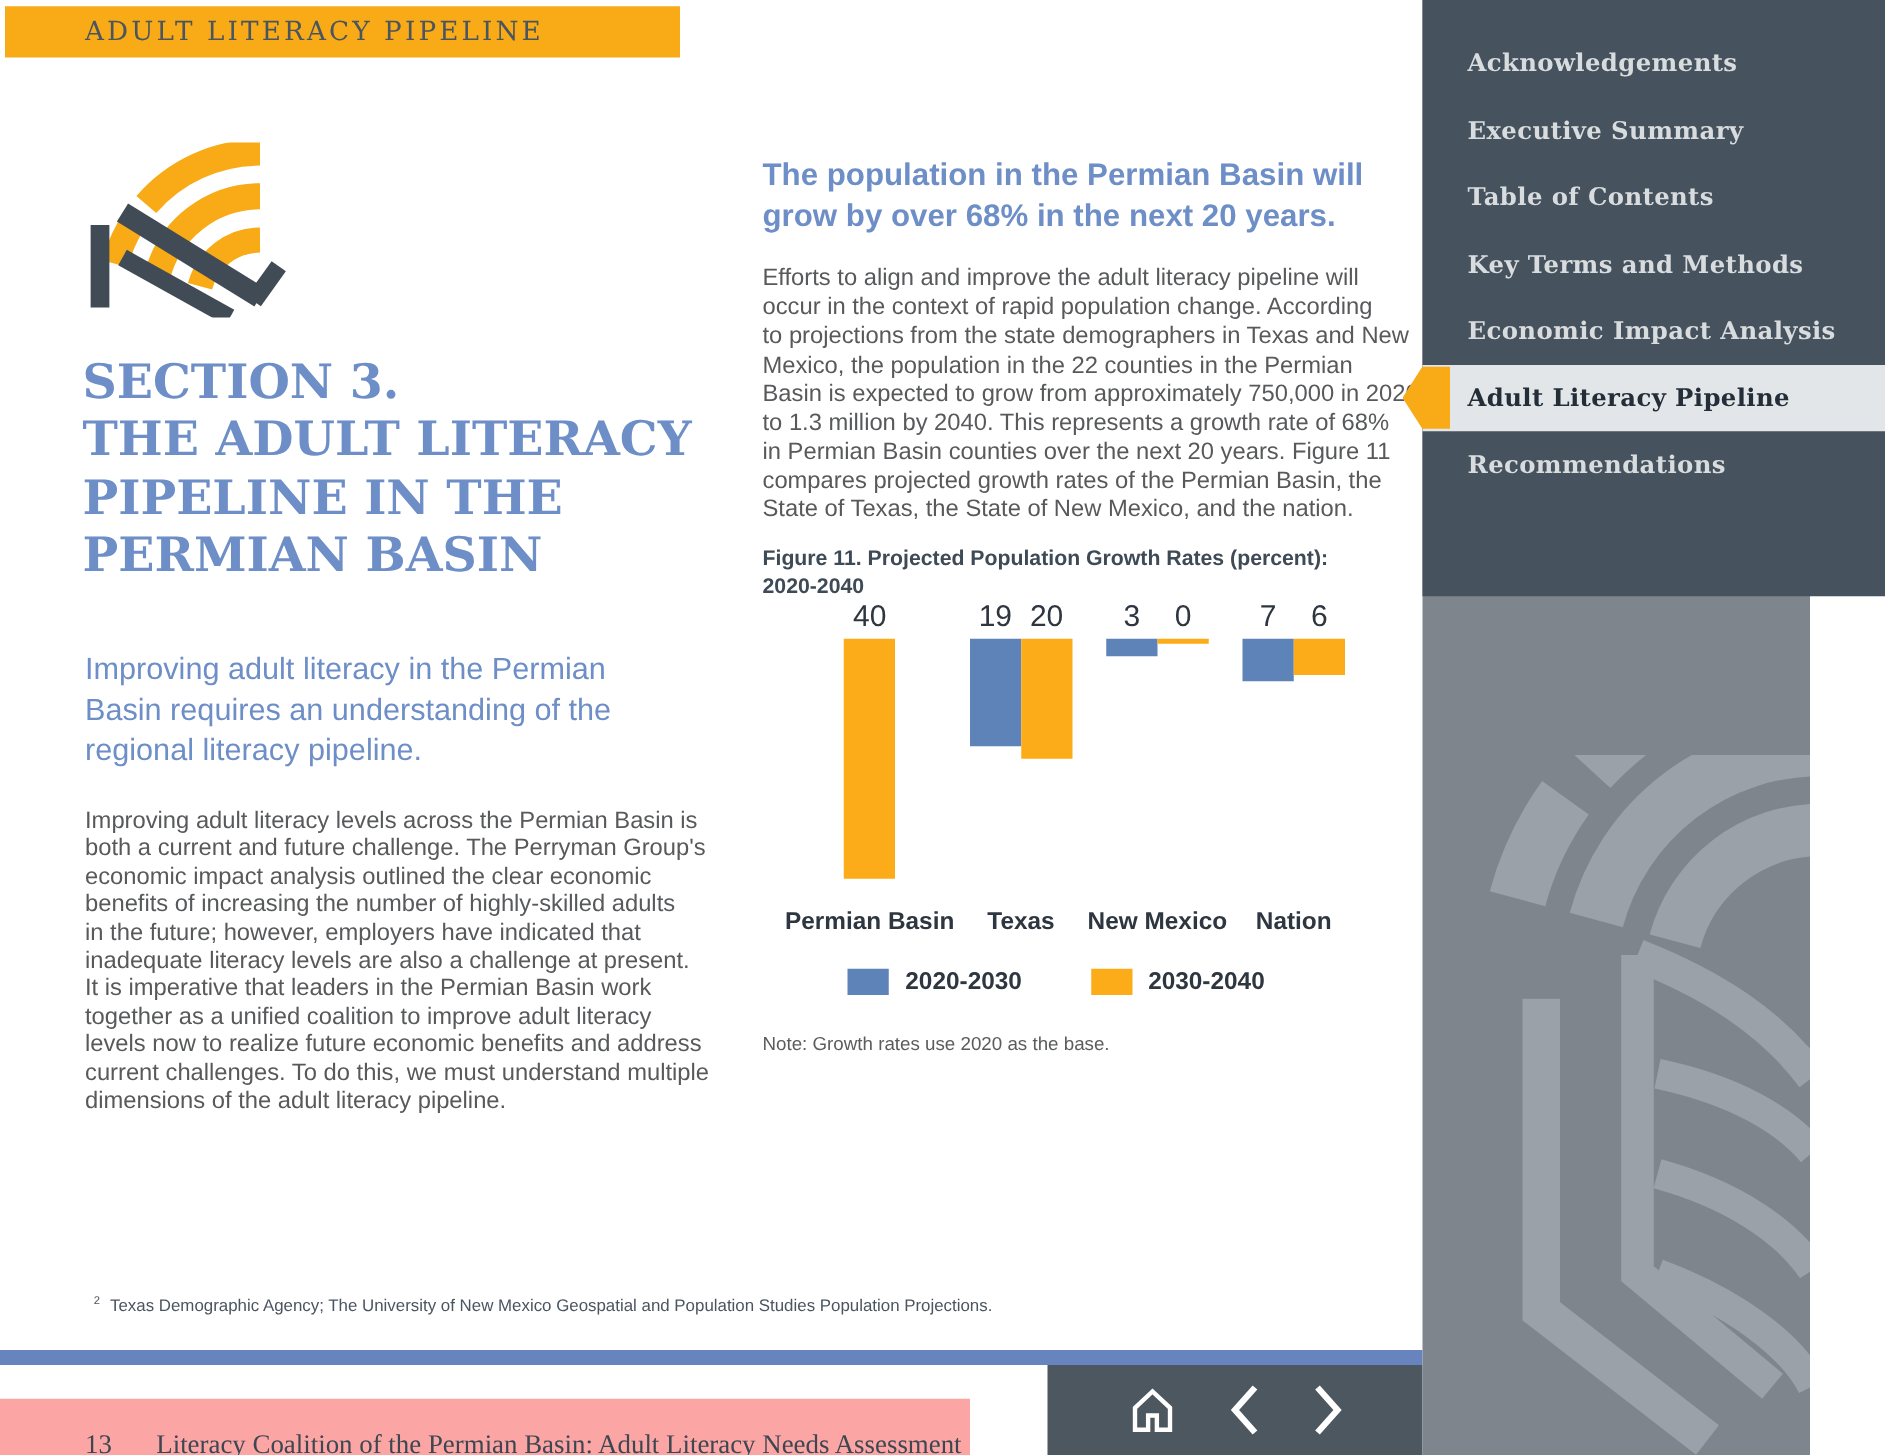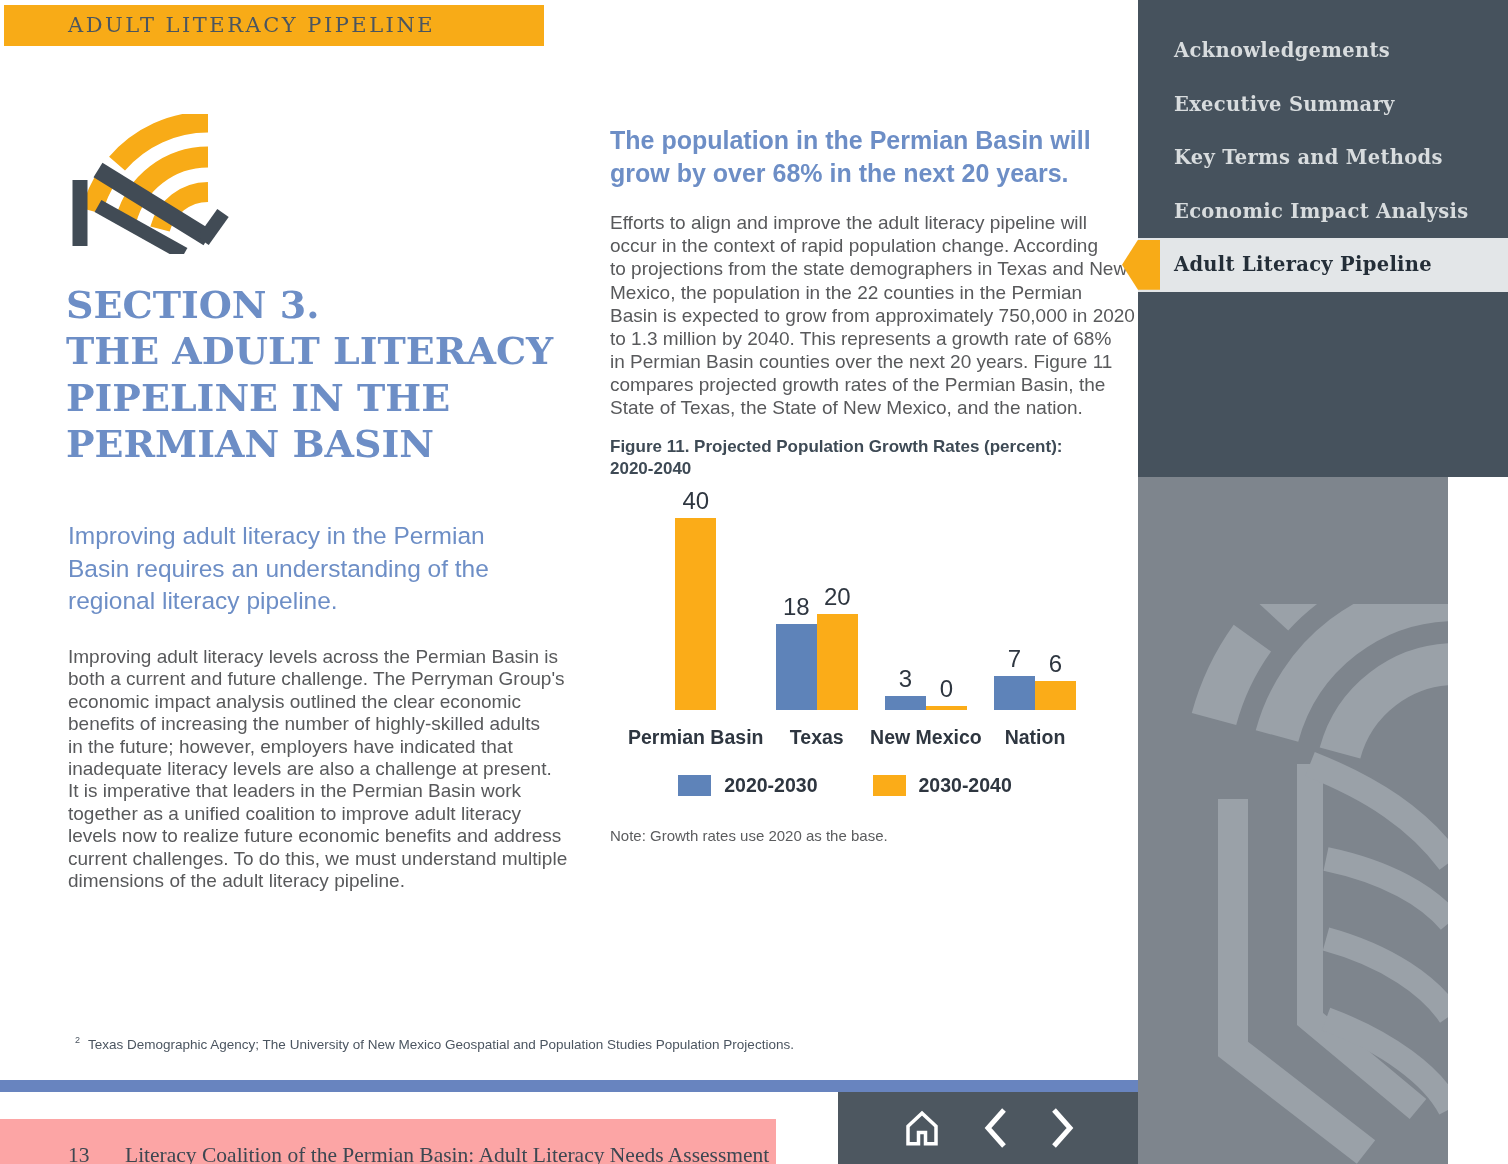--- a/index.html
+++ b/index.html
@@ -29,21 +29,21 @@
               color:#58595B; white-space:pre-line; }
   .fig-caption { position:absolute; left:610px; top:436px; font-size:17px; font-weight:bold;
                  line-height:1.3; color:#3E4A55; white-space:pre-line; }
 
   
   .chart-plot { position:absolute; left:628px; top:480px; width:448px;
                 display:flex; justify-content:space-between; align-items:flex-end; }
   .chart-group { display:flex; flex-direction:column; align-items:center; }
   .chart-bars { display:flex; align-items:flex-end; height:230px; }
   .bar-col { width:41px; display:flex; flex-direction:column; align-items:center;
-             justify-content:flex-end; height:230px; }
+             height:230px; }
   .bar-value { font-size:24px; color:#2E3640; margin-bottom:3px; }
   .bar { width:41px; }
   .chart-cat { margin-top:16px; font-weight:bold; font-size:19.5px; color:#2E3640; white-space:nowrap; }
   .legend { position:absolute; left:610px; top:774px; width:470px; display:flex;
             justify-content:center; gap:55px; }
   .legend-item { display:flex; align-items:center; gap:13px; }
   .legend-swatch { width:33px; height:21px; }
   .legend-label { font-weight:bold; font-size:19.5px; color:#2E3640; }
   .chart-note { position:absolute; left:610px; top:827px; font-size:15px; color:#5B5C5E; }
 
@@ -131,21 +131,21 @@
         <div class="bar-col">
           <div class="bar-value">40</div>
           <div class="bar" style="height: 192px; background: rgb(251, 172, 24);"></div>
         </div>
       </div>
       <div class="chart-cat">Permian Basin</div>
     </div>
     <div class="chart-group">
       <div class="chart-bars">
         <div class="bar-col">
-          <div class="bar-value">18</div>
+          <div class="bar-value">19</div>
           <div class="bar" style="height: 86.4px; background: rgb(94, 131, 185);"></div>
         </div>
         <div class="bar-col">
           <div class="bar-value">20</div>
           <div class="bar" style="height: 96px; background: rgb(251, 172, 24);"></div>
         </div>
       </div>
       <div class="chart-cat">Texas</div>
     </div>
     <div class="chart-group">
@@ -228,23 +228,29 @@
   </svg>
   <div class="sidebar-top"></div>
   <nav class="nav">
       <div class="nav-item">
         <span>Acknowledgements</span>
       </div>
       <div class="nav-item">
         <span>Executive Summary</span>
       </div>
       <div class="nav-item">
+        <span>Table of Contents</span>
+      </div>
+      <div class="nav-item">
         <span>Key Terms and Methods</span>
       </div>
       <div class="nav-item">
         <span>Economic Impact Analysis</span>
       </div>
       <div class="nav-item active">
         <div class="nav-arrow"></div>
         <span>Adult Literacy Pipeline</span>
       </div>
+      <div class="nav-item">
+        <span>Recommendations</span>
+      </div>
     </nav>
 </div>
 
 </body></html>

